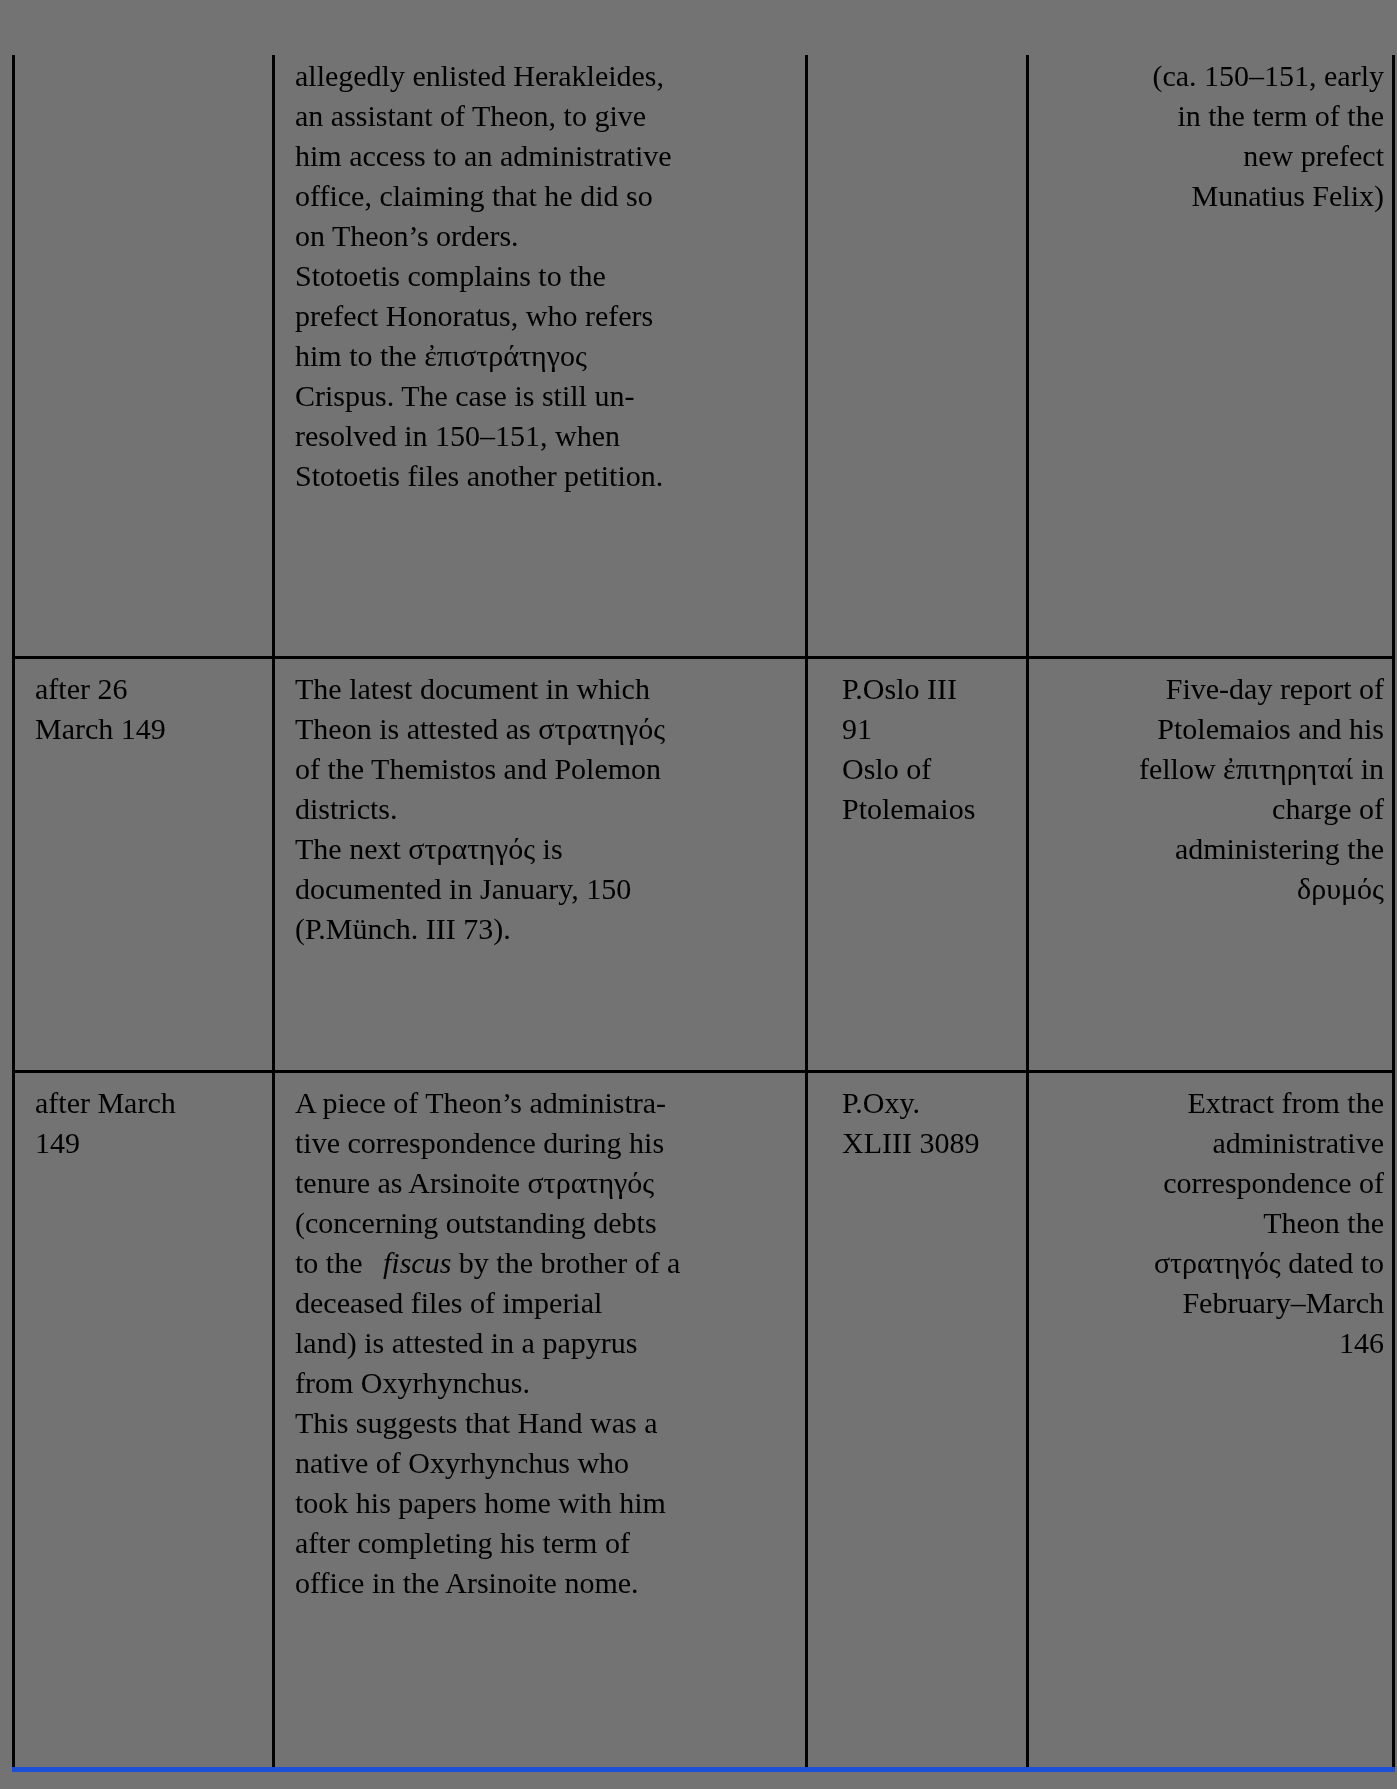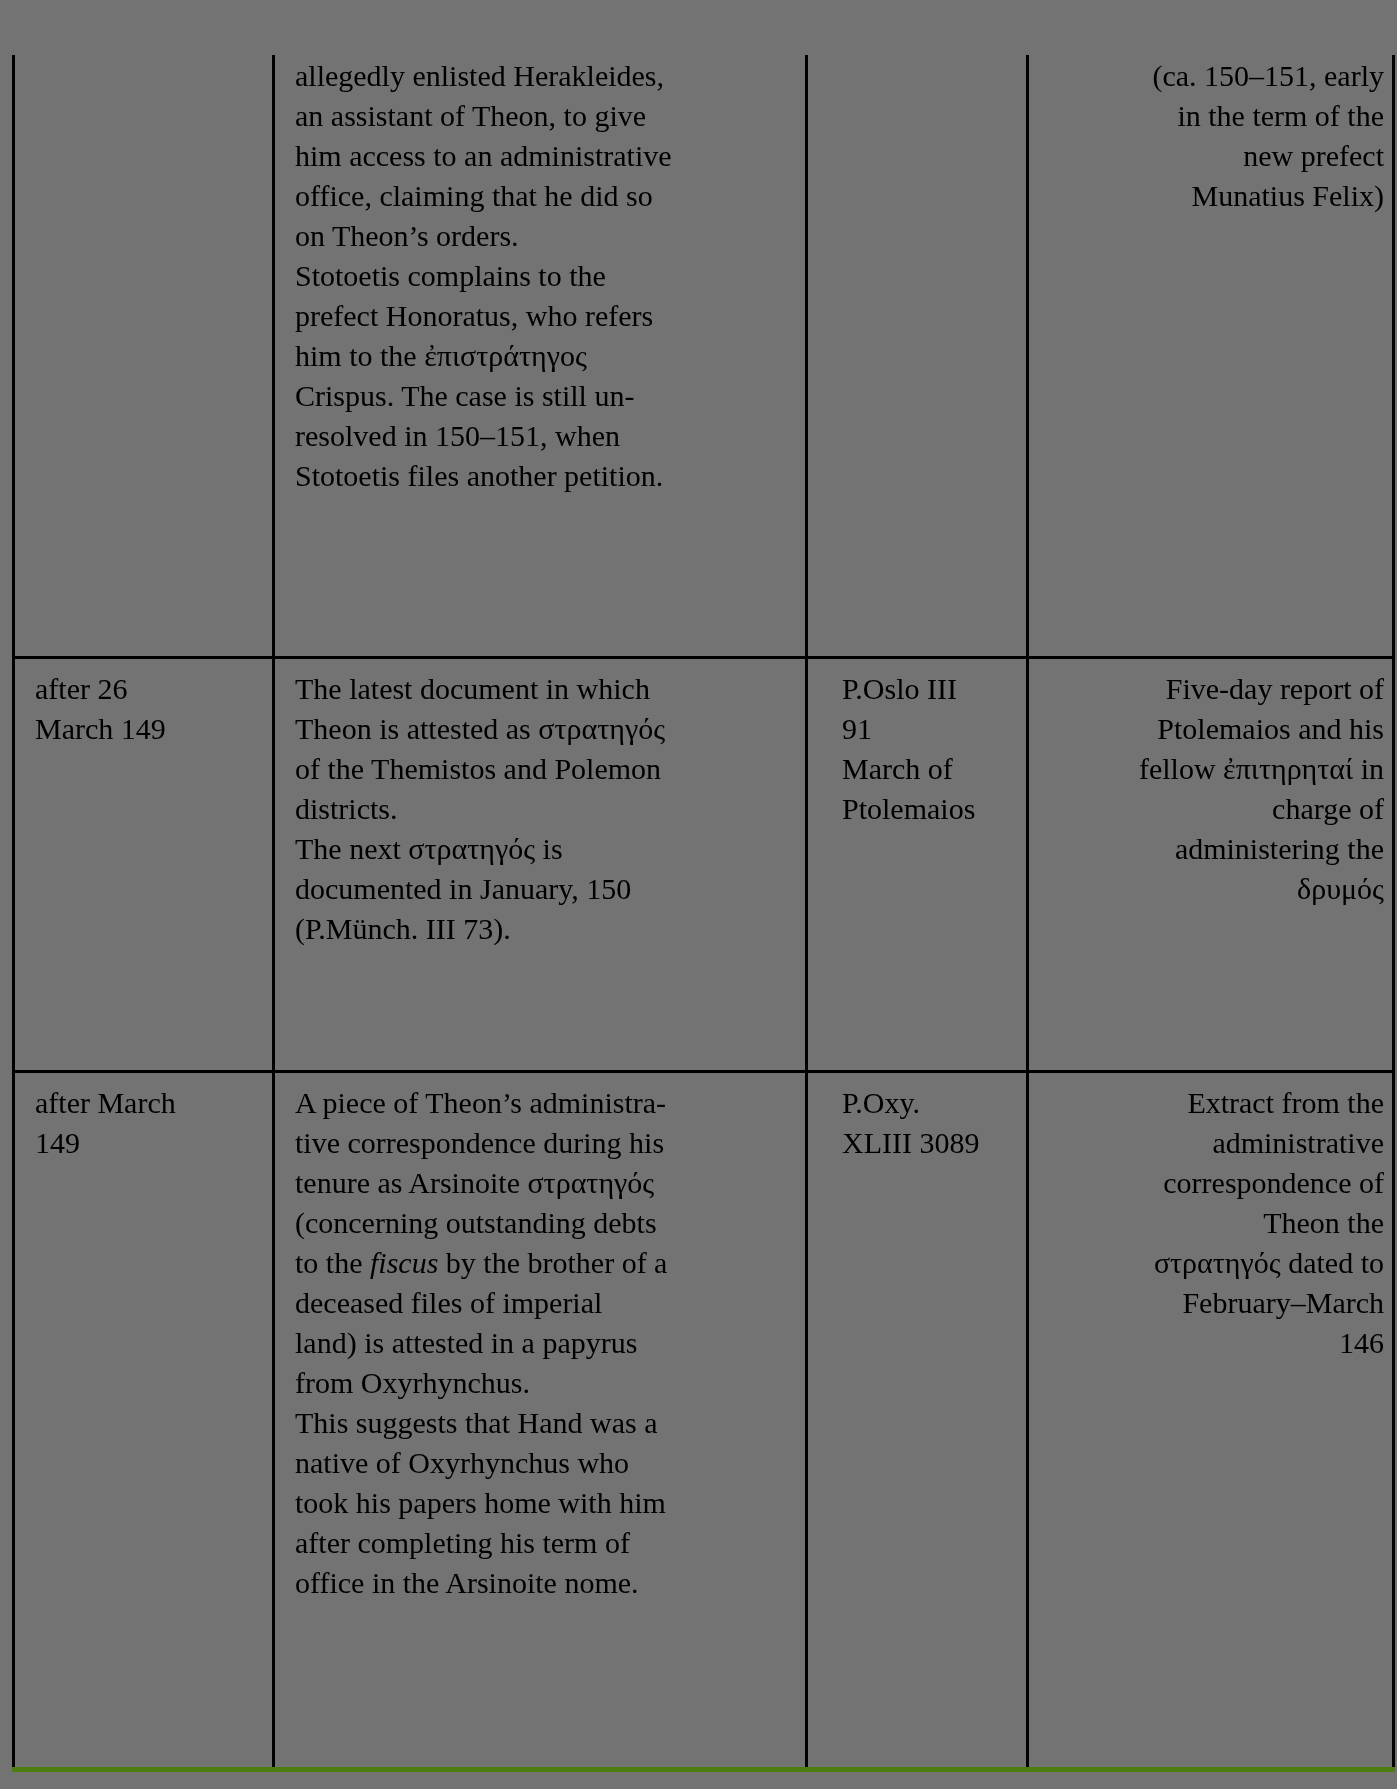--- a/index.html
+++ b/index.html
@@ -30,32 +30,32 @@
     padding: 10px 8px 0 20px;
     font-size: 30px;
     line-height: 40px;
   }
   
   .doc-table tr.r1 td {
     border-top: none;
     padding-top: 1px;
   }
   .doc-table tr.r3 td {
-    border-bottom: 5px solid #4d7c0f;
+    border-bottom: 5px solid #1d4ed8;
   }
   .doc-table td.c-source { padding-left: 34px; }
   .doc-table td.c-notes  { padding-left: 14px; text-align: right; }
   .doc-table p {
     margin: 0;
     white-space: pre-line;
   }
   .p-gap      { margin-top: 90px;  }
   .p-gap-r1   { margin-top: 116px; }
   .p-gap-hand { margin-top: 108px; }
-  .italic { font-style: italic; }
+  .italic { font-style: italic; margin-left: 13px; }
 </style>
 </head>
 <body>
 
 <div class="page">
   <table class="doc-table">
     <colgroup>
       <col style="width:260px">
       <col style="width:533px">
       <col style="width:221px">
@@ -100,21 +100,21 @@
 Theon is attested as στρατηγός
 of the Themistos and Polemon
 districts.</p>
           <p class="p-gap">The next στρατηγός is
 documented in January, 150
 (P.Münch. III 73).</p>
         </td>
         <td class="c-source">
           <p>P.Oslo III
 91</p>
-          <p class="p-gap-hand">March of
+          <p class="p-gap-hand">Oslo of
 Ptolemaios</p>
         </td>
         <td class="c-notes">
           <p>Five-day report of
 Ptolemaios and his
 fellow ἐπιτηρηταί in
 charge of
 administering the
 δρυμός</p>
         </td>

